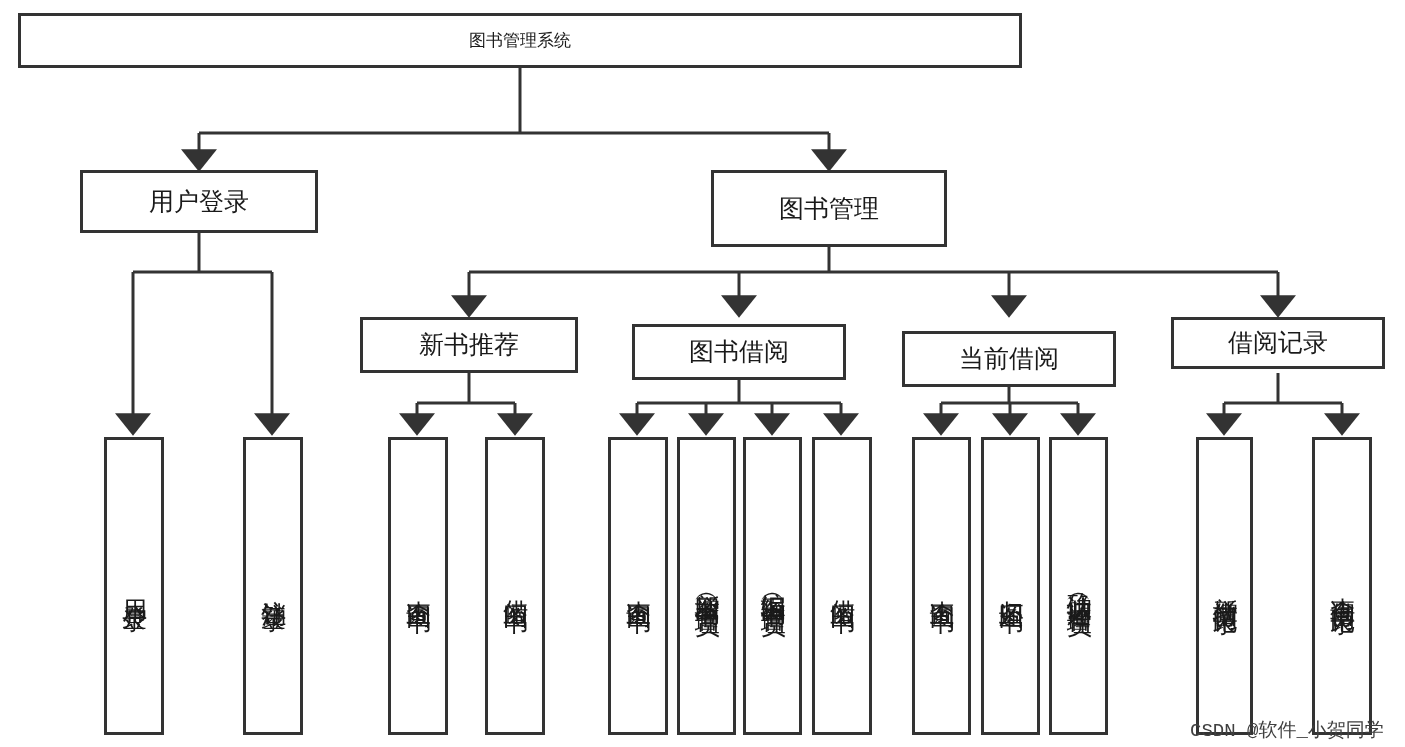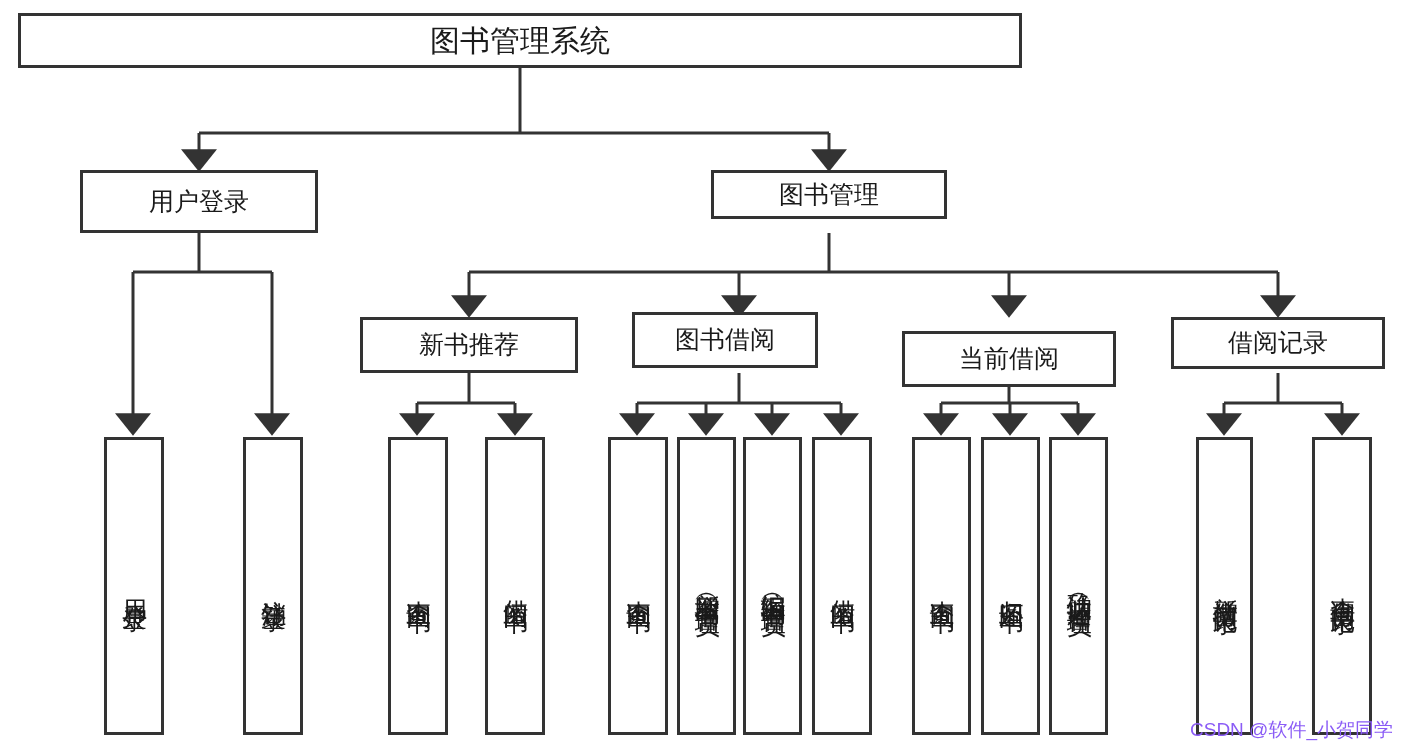--- a/index.html
+++ b/index.html
@@ -39,41 +39,41 @@
   .node .label {
     display: block;
     text-align: center;
     line-height: 1.18;
     white-space: nowrap;
   }
   .node.horizontal .label {
     font-size: 25px;
   }
   .node.root .label {
-    font-size: 30px;
+    font-size: 17px;
   }
   .node.vertical {
     align-items: center;
     justify-content: center;
   }
   .node.vertical .label {
     writing-mode: vertical-rl;
     text-orientation: upright;
     font-size: 25px;
     line-height: 1.22;
     letter-spacing: 3px;
     white-space: nowrap;
   }
   .watermark {
     position: absolute;
     font-size: 19px;
-    color: #8b5cf6;
+    color: #404040;
     white-space: nowrap;
     z-index: 5;
-    font-family: Liberation Sans, sans-serif;
+    font-family: Liberation Mono, monospace;
   }
 </style>
 </head>
 <body>
 
 <div id="canvas">
 
   <svg id="edges" viewBox="0 0 1405 747" xmlns="http://www.w3.org/2000/svg">
     <defs>
       <marker id="arrow" markerWidth="10" markerHeight="12" refX="1.6" refY="6" orient="auto" markerUnits="strokeWidth">
@@ -124,28 +124,28 @@
     </g>
   </svg>
 
   <div class="node root horizontal" style="left:18px; top:13px; width:1004px; height:55px;">
     <span class="label">图书管理系统</span>
   </div>
 
   <div class="node horizontal" style="left:80px; top:170px; width:238px; height:63px;">
     <span class="label">用户登录</span>
   </div>
-  <div class="node horizontal" style="left:711px; top:170px; width:236px; height:49px;">
+  <div class="node horizontal" style="left:711px; top:170px; width:236px; height:77px;">
     <span class="label">图书管理</span>
   </div>
 
   <div class="node horizontal" style="left:360px; top:317px; width:218px; height:56px;justify-content:center;">
     <span class="label">新书推荐</span>
   </div>
-  <div class="node horizontal" style="left:632px; top:312px; width:186px; height:56px;">
+  <div class="node horizontal" style="left:632px; top:324px; width:214px; height:56px;">
     <span class="label">图书借阅</span>
   </div>
   <div class="node horizontal" style="left:902px; top:331px; width:214px; height:56px;">
     <span class="label">当前借阅</span>
   </div>
   <div class="node horizontal" style="left:1171px; top:317px; width:214px; height:52px;">
     <span class="label">借阅记录</span>
   </div>
 
   <div class="node vertical" style="left:104px; top:437px; width:60px; height:298px;">

